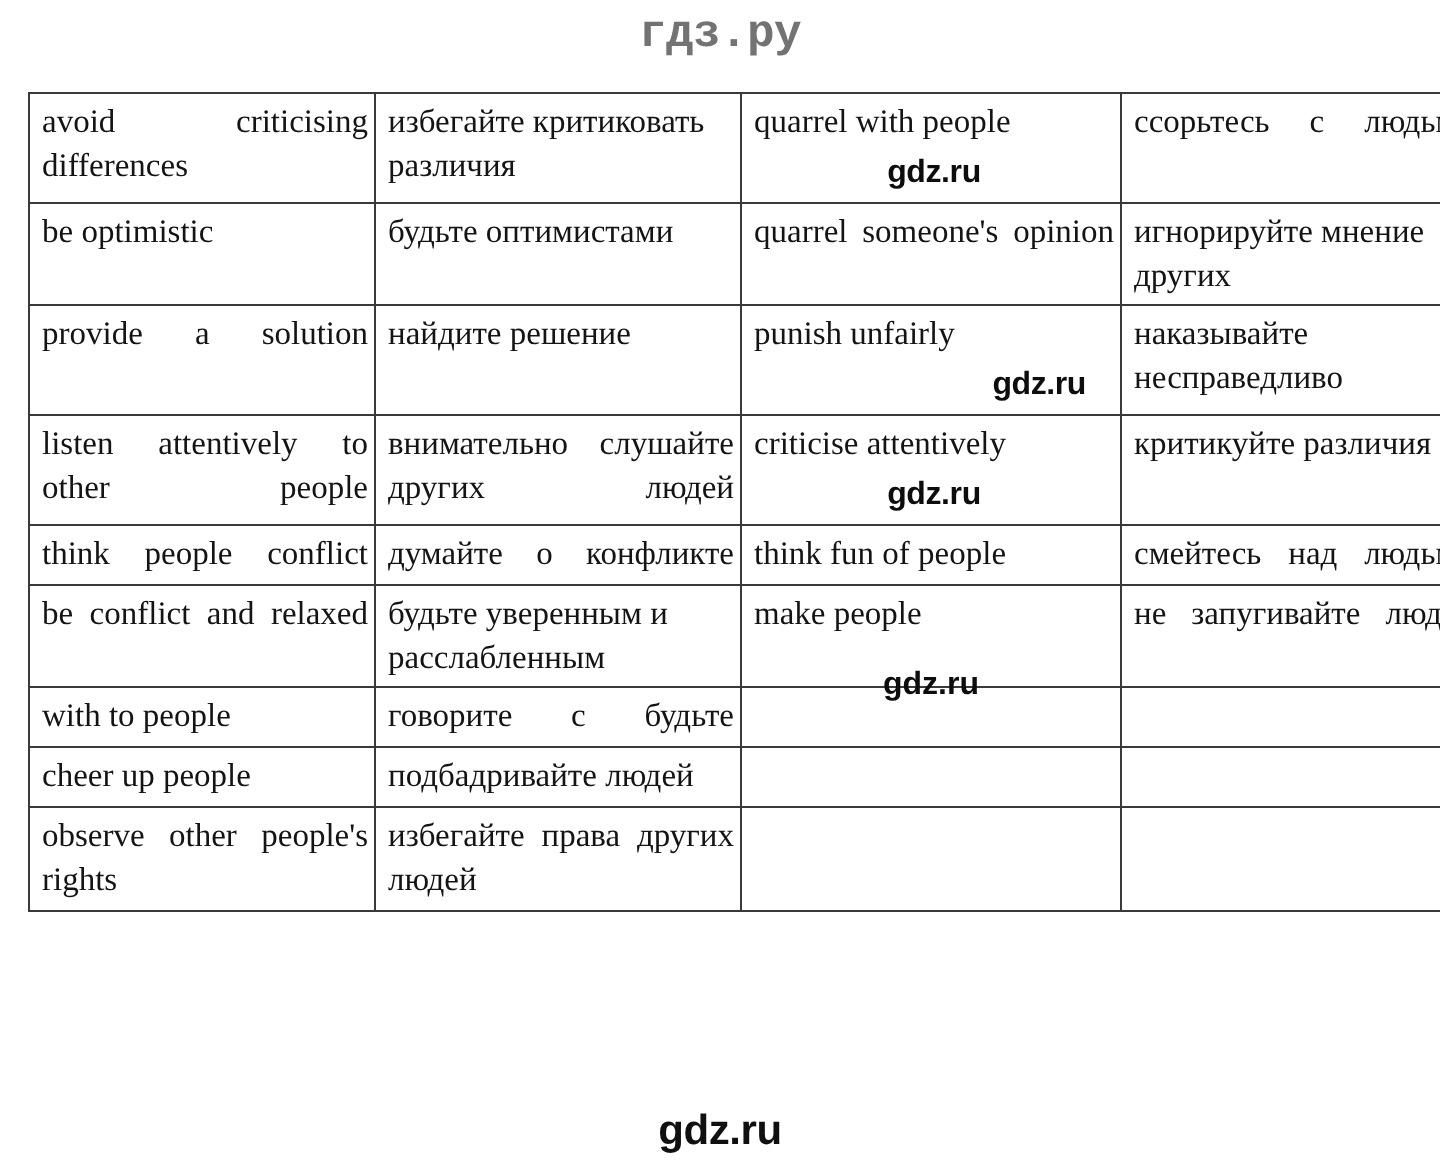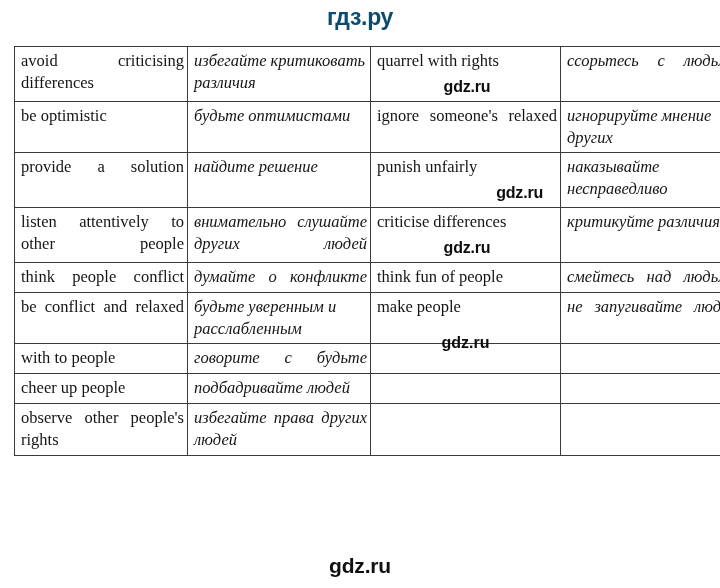--- a/index.html
+++ b/index.html
@@ -15,25 +15,25 @@
     overflow: hidden;
   }
 
   
   .page-heading {
     position: absolute;
     top: 4px;
     left: 0;
     width: 720px;
     text-align: center;
-    font-family: Liberation Sans, sans-serif;
+    font-family: Liberation Mono, monospace;
     font-weight: bold;
     font-size: 23px;
     letter-spacing: -0.3px;
-    color: #0c4a6e;
+    color: #737373;
   }
 
   
   .table-wrap {
     position: absolute;
     left: 14px;
     top: 46px;
     width: 686px;
   }
   table.vocab {
@@ -63,21 +63,20 @@
   td .plain {
     display: block;
     text-align: left;
   }
   .col-en-l { width: 163px; }
   .col-ru-l { width: 173px; }
   .col-en-r { width: 180px; }
   .col-ru-r { width: 170px; }
 
   .ru {
-    font-style: italic;
   }
   .en {
     font-style: normal;
   }
 
   
   .wm {
     display: block;
     font-family: "Liberation Sans", "DejaVu Sans", sans-serif;
     font-style: normal;
@@ -131,37 +130,37 @@
     <tbody>
 
       <tr>
         <td class="col-en-l">
           <span class="en just">avoid criticising differences</span>
         </td>
         <td class="col-ru-l">
           <span class="ru plain">избегайте критиковать различия</span>
         </td>
         <td class="col-en-r">
-          <span class="en plain">quarrel with rights</span>
+          <span class="en plain">quarrel with people</span>
           <span class="wm">gdz.ru</span>
         </td>
         <td class="col-ru-r">
           <span class="ru just">ссорьтесь с людьми</span>
         </td>
       </tr>
 
       <tr>
         <td class="col-en-l">
           <span class="en plain">be optimistic</span>
         </td>
         <td class="col-ru-l">
           <span class="ru plain">будьте оптимистами</span>
         </td>
         <td class="col-en-r">
-          <span class="en just">ignore someone's relaxed</span>
+          <span class="en just">quarrel someone's opinion</span>
         </td>
         <td class="col-ru-r">
           <span class="ru plain">игнорируйте мнение других</span>
         </td>
       </tr>
 
       <tr>
         <td class="col-en-l">
           <span class="en just">provide a solution</span>
         </td>
@@ -178,21 +177,21 @@
       </tr>
 
       <tr>
         <td class="col-en-l">
           <span class="en just">listen attentively to other people</span>
         </td>
         <td class="col-ru-l">
           <span class="ru just">внимательно слушайте других людей</span>
         </td>
         <td class="col-en-r">
-          <span class="en plain">criticise differences</span>
+          <span class="en plain">criticise attentively</span>
           <span class="wm">gdz.ru</span>
         </td>
         <td class="col-ru-r">
           <span class="ru plain">критикуйте различия</span>
         </td>
       </tr>
 
       <tr>
         <td class="col-en-l">
           <span class="en just">think people conflict</span>

